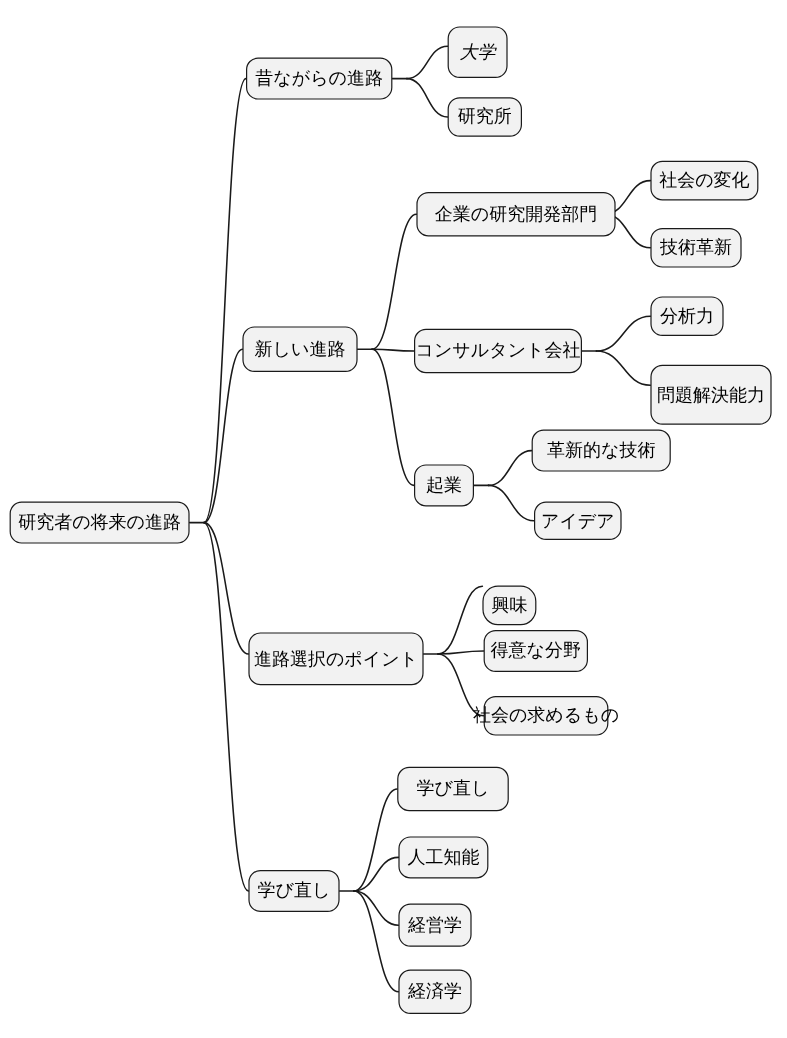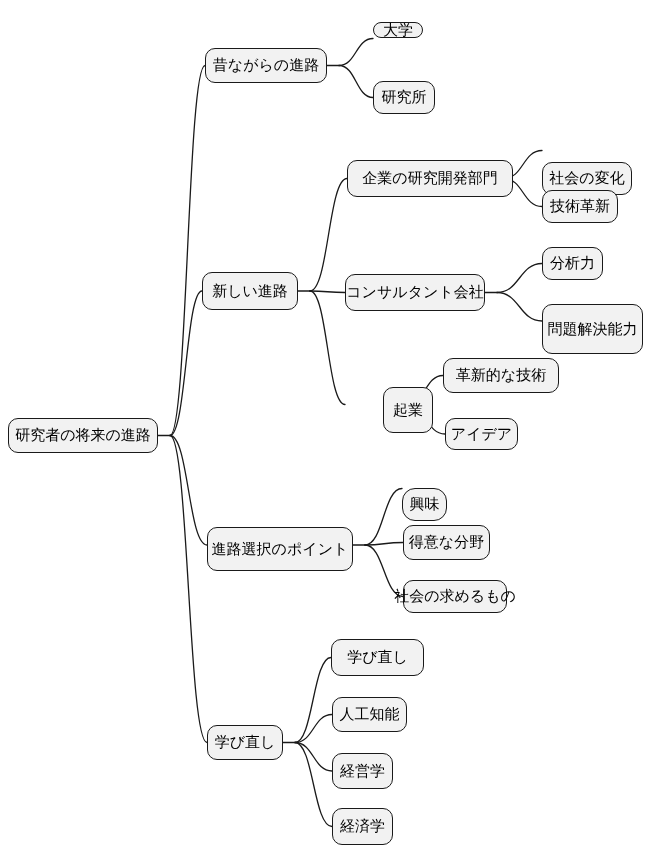--- a/index.html
+++ b/index.html
@@ -76,30 +76,30 @@
       <path d="M 170 435.5 C 188.5 435.5, 188.5 742.5, 207 742.5"></path>
       <path d="M 283 742.5 L 295 742.5"></path>
       <path d="M 295 742.5 C 313 742.5, 313 657.5, 331 657.5"></path>
       <path d="M 295 742.5 C 313.5 742.5, 313.5 714.5, 332 714.5"></path>
       <path d="M 295 742.5 C 313.5 742.5, 313.5 771, 332 771"></path>
       <path d="M 295 742.5 C 313.5 742.5, 313.5 826.5, 332 826.5"></path>
     </svg>
   <div>
       <div class="node" style="left: 8px; top: 418px; width: 150px; height: 35px;">研究者の将来の進路</div>
       <div class="node" style="left: 205px; top: 48px; width: 122px; height: 35px;">昔ながらの進路</div>
-      <div class="node" style="left: 373px; top: 22px; width: 50px; height: 16px;">大学</div>
+      <div class="node" style="left: 373px; top: 22px; width: 50px; height: 43px; font-style: italic;">大学</div>
       <div class="node" style="left: 373px; top: 81px; width: 62px; height: 33px;">研究所</div>
       <div class="node" style="left: 202px; top: 272px; width: 96px; height: 38px;">新しい進路</div>
       <div class="node" style="left: 347px; top: 160px; width: 166px; height: 37px;">企業の研究開発部門</div>
-      <div class="node" style="left: 542px; top: 134px; width: 90px; height: 33px; margin-top: 28px;">社会の変化</div>
+      <div class="node" style="left: 542px; top: 134px; width: 90px; height: 33px;">社会の変化</div>
       <div class="node" style="left: 542px; top: 190px; width: 76px; height: 33px;">技術革新</div>
       <div class="node" style="left: 345px; top: 274px; width: 140px; height: 37px;">コンサルタント会社</div>
       <div class="node" style="left: 542px; top: 247px; width: 61px; height: 33px;">分析力</div>
       <div class="node" style="left: 542px; top: 304px; width: 101px; height: 50px; text-align: center;">問題解決能力</div>
-      <div class="node" style="left: 345px; top: 387px; width: 50px; height: 46px; margin-left: 38px;">起業</div>
+      <div class="node" style="left: 345px; top: 387px; width: 50px; height: 35px;">起業</div>
       <div class="node" style="left: 443px; top: 358px; width: 116px; height: 35px;">革新的な技術</div>
       <div class="node" style="left: 445px; top: 418px; width: 73px; height: 32px;">アイデア</div>
       <div class="node" style="left: 207px; top: 527px; width: 146px; height: 44px;">進路選択のポイント</div>
       <div class="node" style="left: 402px; top: 488px; width: 45px; height: 33px; border-radius: 13px;">興味</div>
       <div class="node" style="left: 403px; top: 525px; width: 87px; height: 35px;">得意な分野</div>
       <div class="node" style="left: 403px; top: 580px; width: 104px; height: 33px;">社会の求めるもの</div>
       <div class="node" style="left: 207px; top: 725px; width: 76px; height: 35px;">学び直し</div>
       <div class="node" style="left: 331px; top: 639px; width: 93px; height: 37px;">学び直し</div>
       <div class="node" style="left: 332px; top: 697px; width: 75px; height: 35px;">人工知能</div>
       <div class="node" style="left: 332px; top: 753px; width: 61px; height: 36px;">経営学</div>

